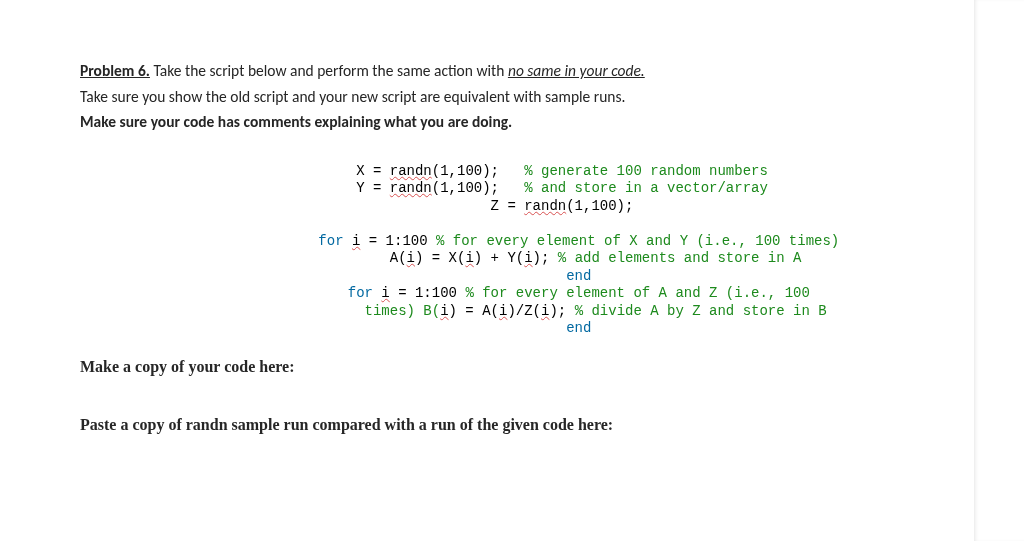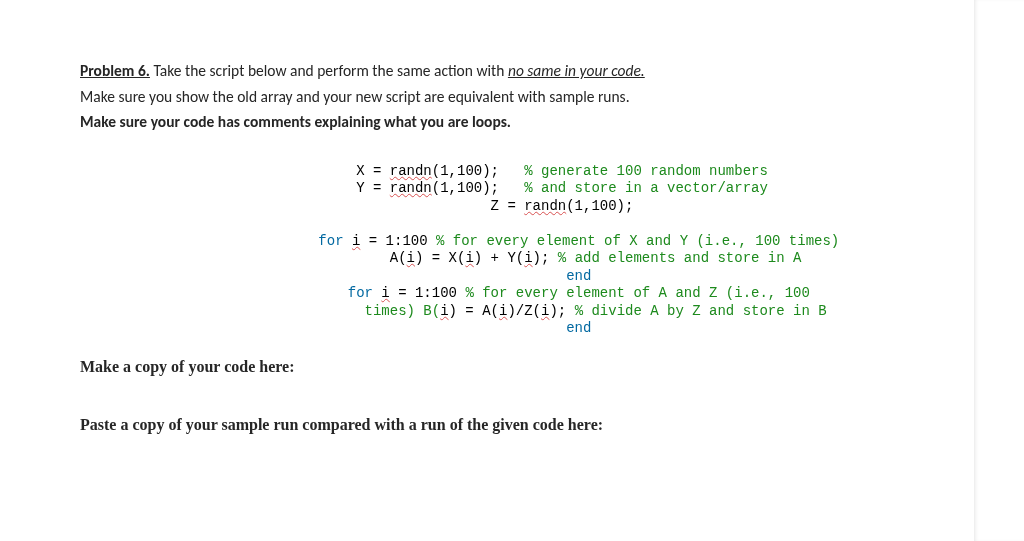--- a/index.html
+++ b/index.html
@@ -73,21 +73,21 @@
 </head>
 <body>
 
 <div class="page-edge"></div>
 
 <div class="content">
 
   <div class="problem-line">
     <span class="problem-label">Problem 6.</span><span> Take the script below and perform the same action with </span><span class="no-loops">no same in your code.</span>
   </div>
-  <div class="problem-line">Make sure you show the old array and your new script are equivalent with sample runs.</div>
-  <div class="problem-line bold">Make sure your code has comments explaining what you are loops.</div>
+  <div class="problem-line">Take sure you show the old script and your new script are equivalent with sample runs.</div>
+  <div class="problem-line bold">Make sure your code has comments explaining what you are doing.</div>
 
   <div class="code-block"><span class="code-line"><span>X = </span><span class="wavy">randn</span><span>(1,100);</span><span class="cmt">   % generate 100 random numbers</span></span><span class="code-line"><span>Y = </span><span class="wavy">randn</span><span>(1,100);</span><span class="cmt">   % and store in a vector/array</span></span><span class="code-line"><span>Z = </span><span class="wavy">randn</span><span>(1,100);</span></span><span class="code-line"> </span><span class="code-line"><span>    </span><span class="kw">for</span><span> </span><span class="wavy">i</span><span> = 1:100 </span><span class="cmt">% for every element of X and Y (i.e., 100 times)</span></span><span class="code-line"><span>        A(</span><span class="wavy">i</span><span>) = X(</span><span class="wavy">i</span><span>) + Y(</span><span class="wavy">i</span><span>); </span><span class="cmt">% add elements and store in A</span></span><span class="code-line"><span>    </span><span class="kw">end</span></span><span class="code-line"><span>    </span><span class="kw">for</span><span> </span><span class="wavy">i</span><span> = 1:100 </span><span class="cmt">% for every element of A and Z (i.e., 100</span></span><span class="code-line"><span class="cmt">        times) B(</span><span class="wavy">i</span><span>) = A(</span><span class="wavy">i</span><span>)/Z(</span><span class="wavy">i</span><span>); </span><span class="cmt">% divide A by Z and store in B</span></span><span class="code-line"><span>    </span><span class="kw">end</span></span></div>
 
   <div class="paste-label">Make a copy of your code here:</div>
-  <div class="paste-label second">Paste a copy of your sample run compared with a run of the given code here:</div>
+  <div class="paste-label second">Paste a copy of randn sample run compared with a run of the given code here:</div>
 
 </div>
 
 </body></html>

